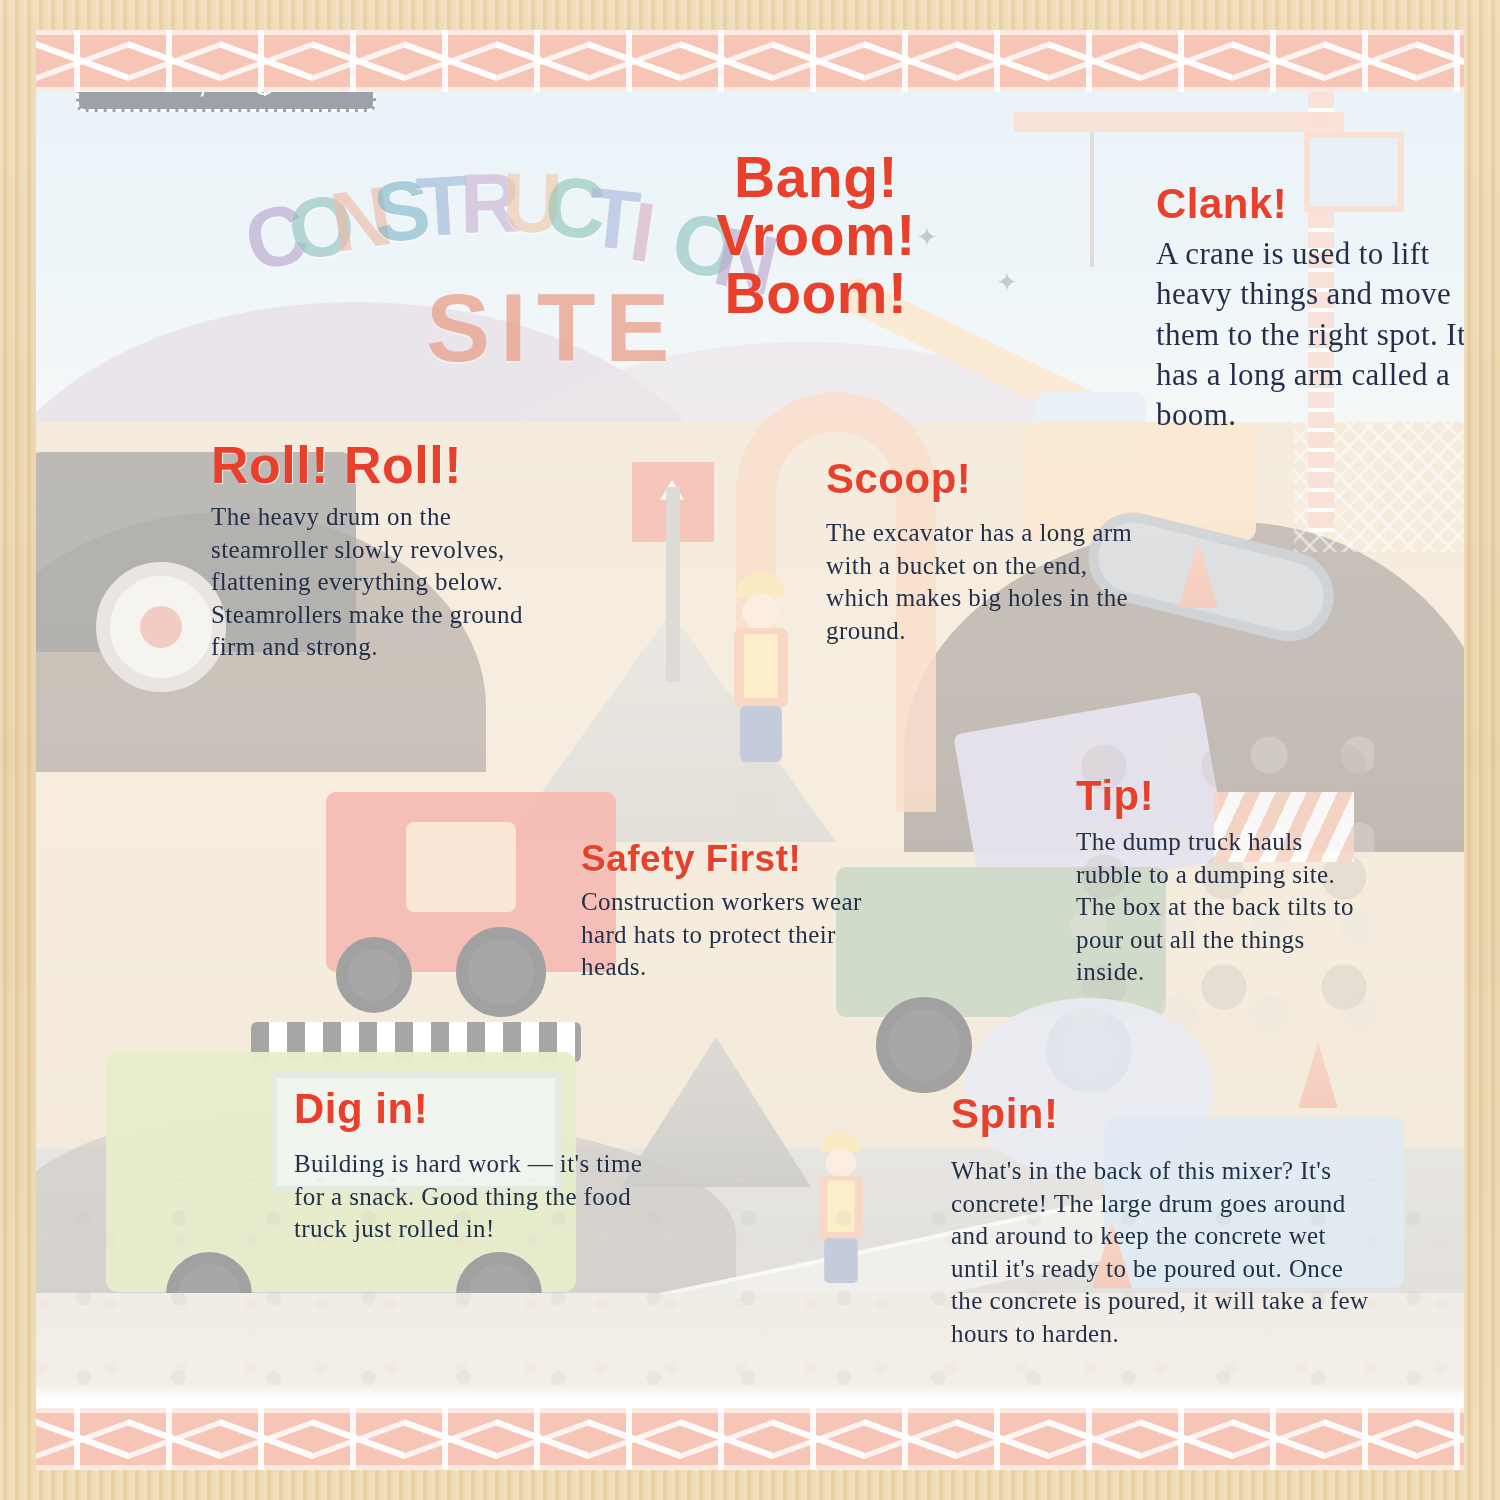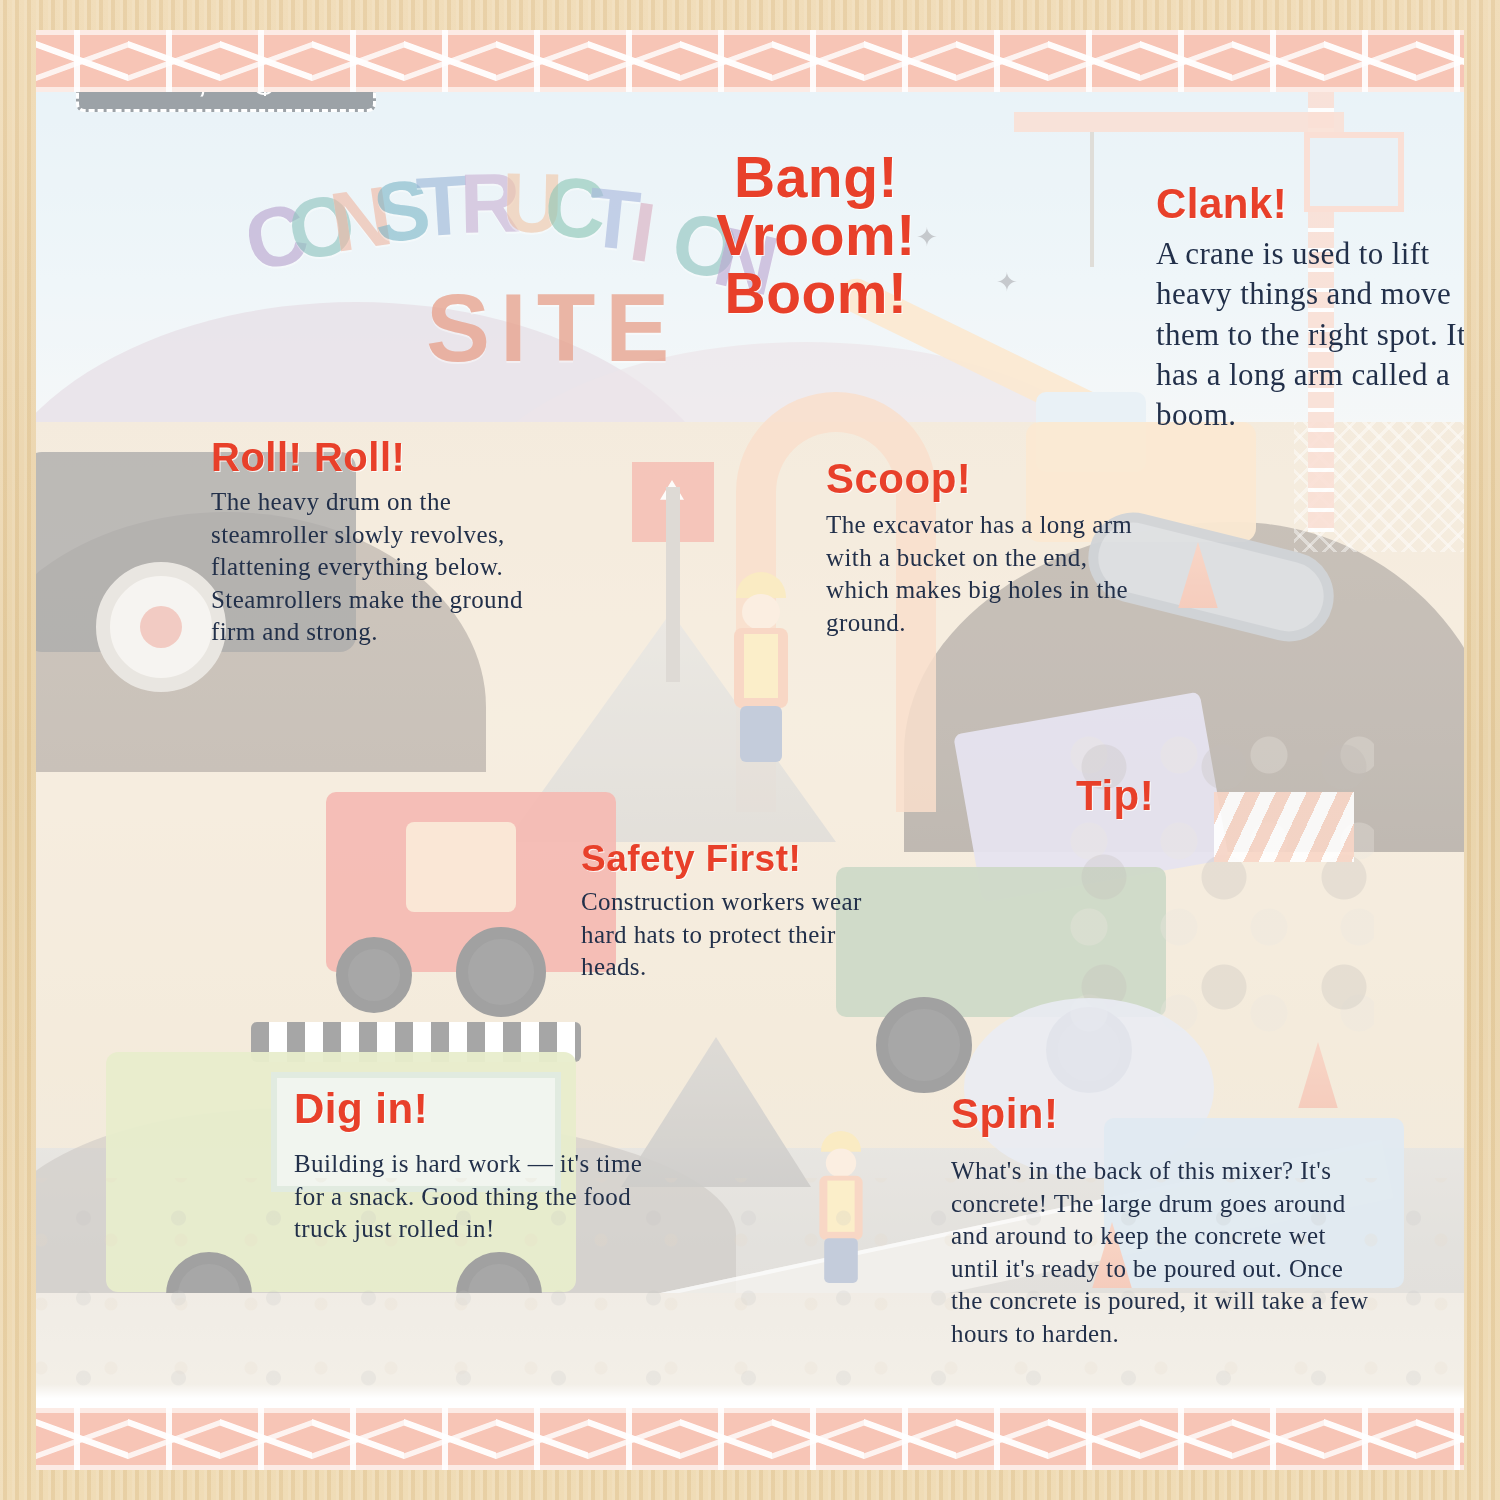--- a/index.html
+++ b/index.html
@@ -344,26 +344,26 @@
   
   #b-bang  { left: 595px;  top: 118px;  width: 370px; }
   #b-bang .head { font-size: 57px; line-height: 1.02; }
   #b-bang .body { font-size: 25px; margin-top: 8px; }
 
   #b-clank { left: 1120px; top: 150px; width: 330px; }
   #b-clank .head { font-size: 42px; }
   #b-clank .body { font-size: 31px; margin-top: 6px; }
 
   #b-roll  { left: 175px;  top: 405px;  width: 360px; }
-  #b-roll .head { font-size: 40px; }
+  #b-roll .head { font-size: 52px; }
   #b-roll .body { font-size: 25px; margin-top: 6px; }
 
   #b-scoop { left: 790px;  top: 425px;  width: 330px; }
   #b-scoop .head { font-size: 42px; }
-  #b-scoop .body { font-size: 25px; margin-top: 6px; }
+  #b-scoop .body { font-size: 25px; margin-top: 14px; }
 
   #b-honk  { left: 85px;   top: 725px;  width: 330px; }
   #b-honk .head { font-size: 42px; }
   #b-honk .body { font-size: 25px; margin-top: 6px; }
 
   #b-safety{ left: 545px;  top: 808px;  width: 290px; }
   #b-safety .head { font-size: 37px; }
   #b-safety .body { font-size: 25px; margin-top: 6px; }
 
   #b-tip   { left: 1040px; top: 742px;  width: 290px; }
@@ -520,20 +520,21 @@
       </div>
 
 
       <div class="block" id="b-safety">
         <div class="head">Safety First!</div>
         <p class="body">Construction workers wear hard hats to protect their heads.</p>
       </div>
 
       <div class="block" id="b-tip">
         <div class="head">Tip!</div>
+        <p class="body">The dump truck hauls rubble to a dumping site. The box at the back tilts to pour out all the things inside.</p>
       </div>
 
       <div class="block" id="b-dig">
         <div class="head">Dig in!</div>
         <p class="body">Building is hard work — it's time for a snack. Good thing the food truck just rolled in!</p>
       </div>
 
       <div class="block" id="b-spin">
         <div class="head">Spin!</div>
         <p class="body">What's in the back of this mixer? It's concrete! The large drum goes around and around to keep the concrete wet until it's ready to be poured out. Once the concrete is poured, it will take a few hours to harden.</p>

